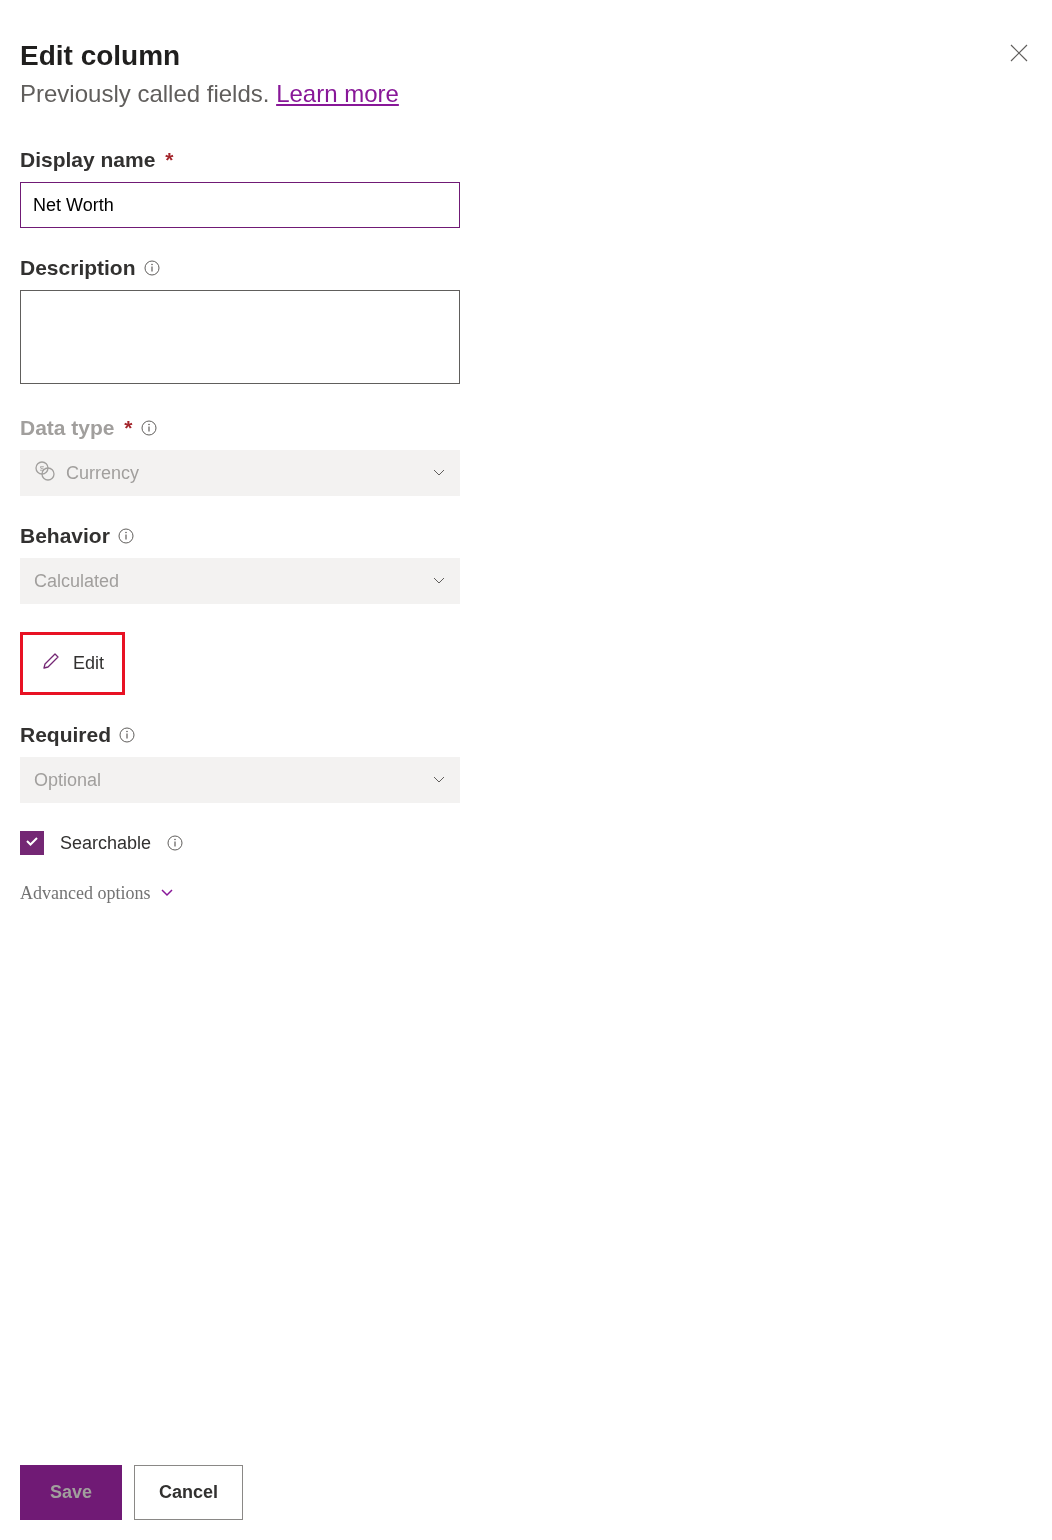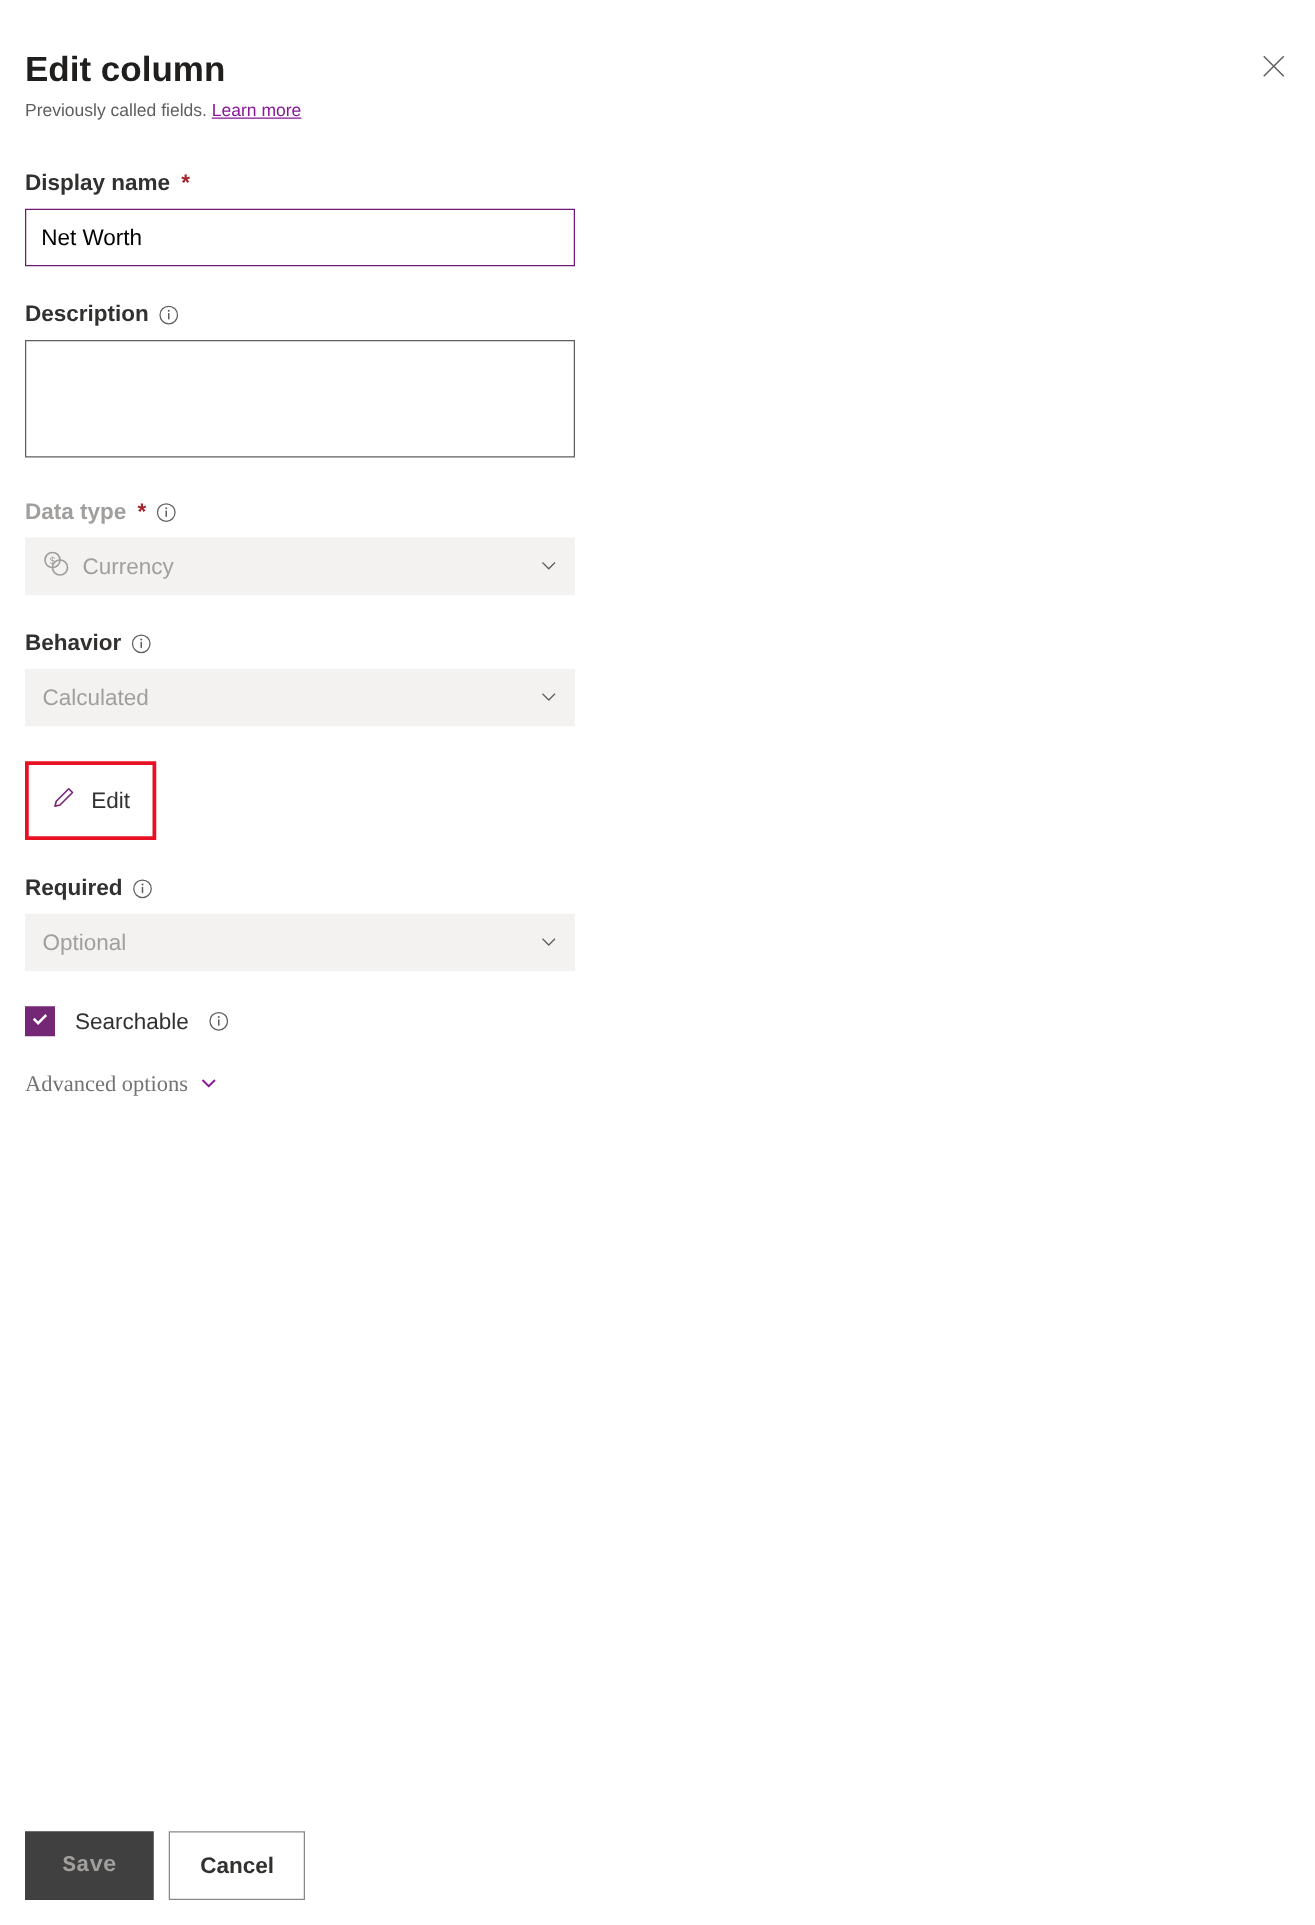--- a/index.html
+++ b/index.html
@@ -17,21 +17,21 @@
       justify-content: space-between;
       align-items: flex-start;
     }
     .title {
       font-size: 28px;
       font-weight: 600;
       color: #201f1e;
       margin-bottom: 8px;
     }
     .subtitle {
-      font-size: 14px;
+      font-size: 24px;
       color: #605e5c;
       margin-bottom: 40px;
       text-align: center;
     }
     .link {
       color: #881798;
       text-decoration: underline;
     }
     .close-btn {
       background: none;
@@ -40,21 +40,21 @@
       padding: 4px;
       color: #605e5c;
     }
     .form-container {
       width: 440px;
     }
     .field-group {
       margin-bottom: 28px;
     }
     .field-label {
-      font-size: 18px;
+      font-size: 21px;
       font-weight: 600;
       color: #323130;
       margin-bottom: 10px;
       display: flex;
       align-items: center;
       gap: 8px;
     }
     .field-label.disabled {
       color: #a19f9d;
       margin-top: 19px;
@@ -158,27 +158,27 @@
       padding: 0;
     }
     .footer {
       position: absolute;
       bottom: 20px;
       left: 20px;
       display: flex;
       gap: 12px;
     }
     .btn-save {
-      background: #404040;
+      background: #701a75;
       border: none;
       color: #a19f9d;
       font-size: 18px;
       font-weight: 600;
       padding: 10px 30px;
-      font-family: Liberation Mono, monospace;
+      font-family: Liberation Sans, sans-serif;
       cursor: not-allowed;
     }
     .btn-cancel {
       background: #ffffff;
       border: 1px solid #8a8886;
       color: #323130;
       font-size: 18px;
       font-weight: 600;
       padding: 16px 24px;
       font-family: inherit;

